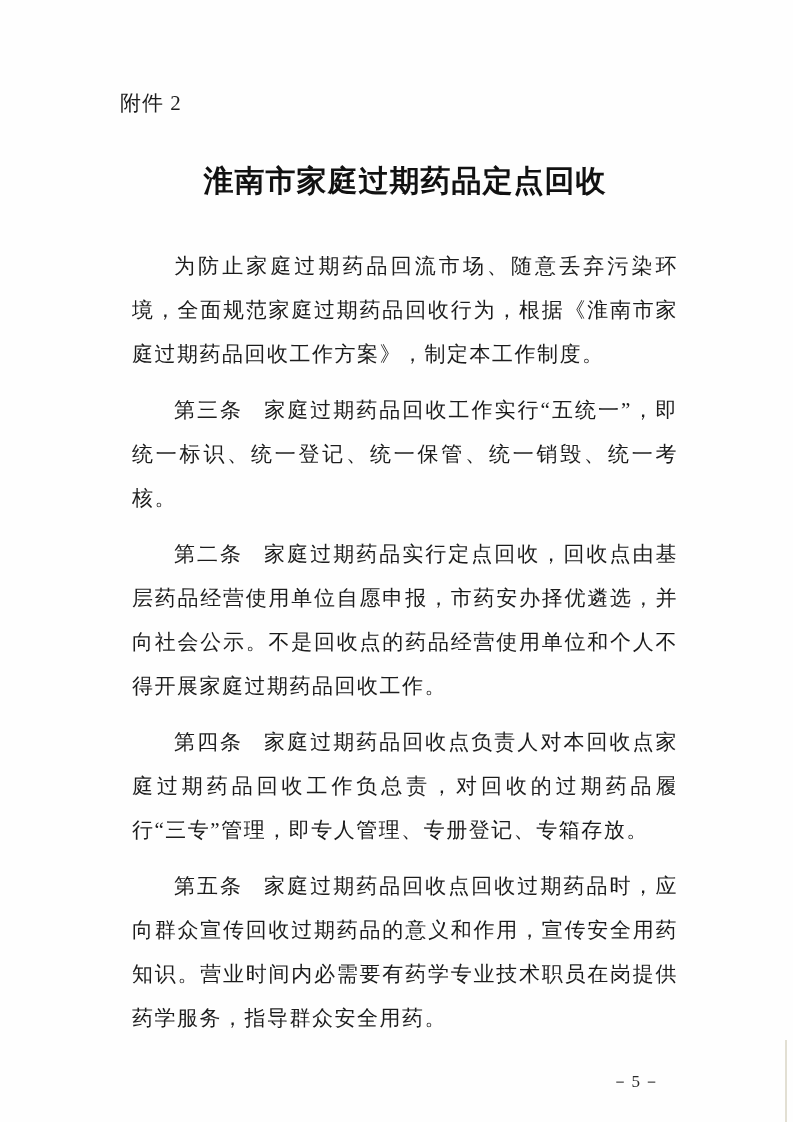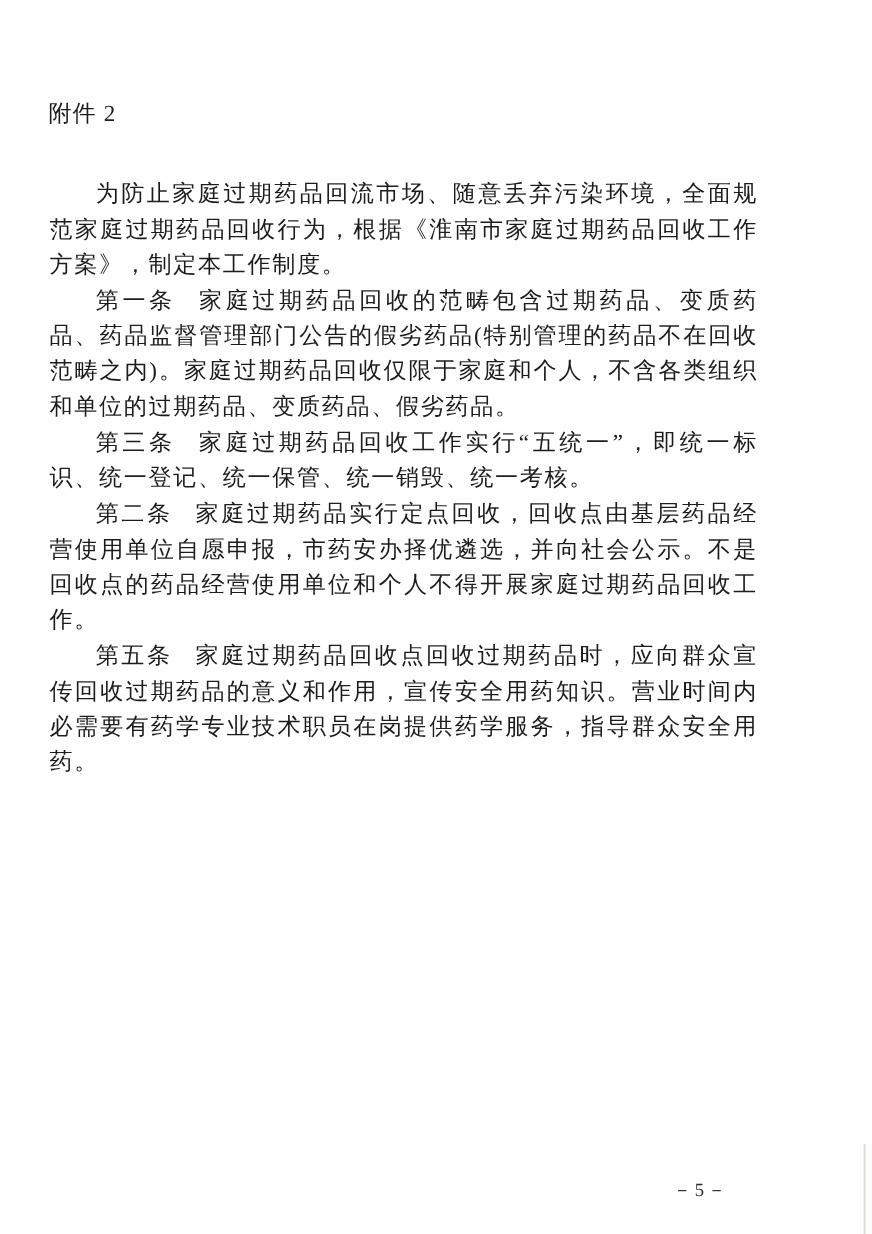--- a/index.html
+++ b/index.html
@@ -8,21 +8,21 @@
     background: #9a9a9a;
     font-family: "Liberation Serif", "DejaVu Serif", serif;
   }
   .page {
     position: relative;
     width: 793px;
     height: 1122px;
     margin: 0 auto;
     background: #fefefe;
     box-sizing: border-box;
-    padding: 90px 103px 0 44px;
+    padding: 90px 103px 0 120px;
     overflow: hidden;
     color: #1c1c1c;
   }
   .attachment-label {
     font-size: 21px;
     line-height: 26px;
     letter-spacing: 1px;
   }
   .doc-title {
     margin-top: 44px;
@@ -30,23 +30,23 @@
     font-size: 30px;
     font-weight: 700;
     line-height: 42px;
     letter-spacing: 1px;
     color: #111111;
   }
   .doc-body {
     margin-top: 42px;
   }
   .doc-body p {
-    margin: 1px;
+    margin: 12px;
     font-size: 21px;
-    line-height: 32px;
+    line-height: 44px;
     letter-spacing: 1.5px;
     text-align: justify;
     text-indent: 2em;
   }
   .article-no {
     margin-right: 1em;
   }
   .page-number {
     position: absolute;
     top: 1070px;
@@ -65,32 +65,33 @@
   }
 </style>
 </head>
 <body>
 
 <div class="page">
 
   <div class="attachment-label">附件 2</div>
 
   <div class="doc-title">
+    <div>淮南市家庭过期药品定点回收</div>
   </div>
 
   <div class="doc-body">
 
     <p><span>为防止家庭过期药品回流市场、随意丢弃污染环境，全面规范家庭过期药品回收行为，根据《淮南市家庭过期药品回收工作方案》，制定本工作制度。</span></p>
 
-    <p><span class="article-no">第一条</span><span>家庭过期药品回收的范畴包含过期药品、变质药品、药品监督管理部门公告的假劣药品(特别管理的药品不在回收范畴之内)。家庭过期药品回收仅限于家庭和个人，不含各类组织和单位的过期药品、变质药品、假劣药品。</span></p>
 
     <p><span class="article-no">第三条</span><span>家庭过期药品回收工作实行“五统一”，即统一标识、统一登记、统一保管、统一销毁、统一考核。</span></p>
 
     <p><span class="article-no">第二条</span><span>家庭过期药品实行定点回收，回收点由基层药品经营使用单位自愿申报，市药安办择优遴选，并向社会公示。不是回收点的药品经营使用单位和个人不得开展家庭过期药品回收工作。</span></p>
 
+    <p><span class="article-no">第四条</span><span>家庭过期药品回收点负责人对本回收点家庭过期药品回收工作负总责，对回收的过期药品履行“三专”管理，即专人管理、专册登记、专箱存放。</span></p>
 
     <p><span class="article-no">第五条</span><span>家庭过期药品回收点回收过期药品时，应向群众宣传回收过期药品的意义和作用，宣传安全用药知识。营业时间内必需要有药学专业技术职员在岗提供药学服务，指导群众安全用药。</span></p>
 
   </div>
 
   <div class="page-number">－5－</div>
 
   <div class="scan-line"></div>
 
 </div>

